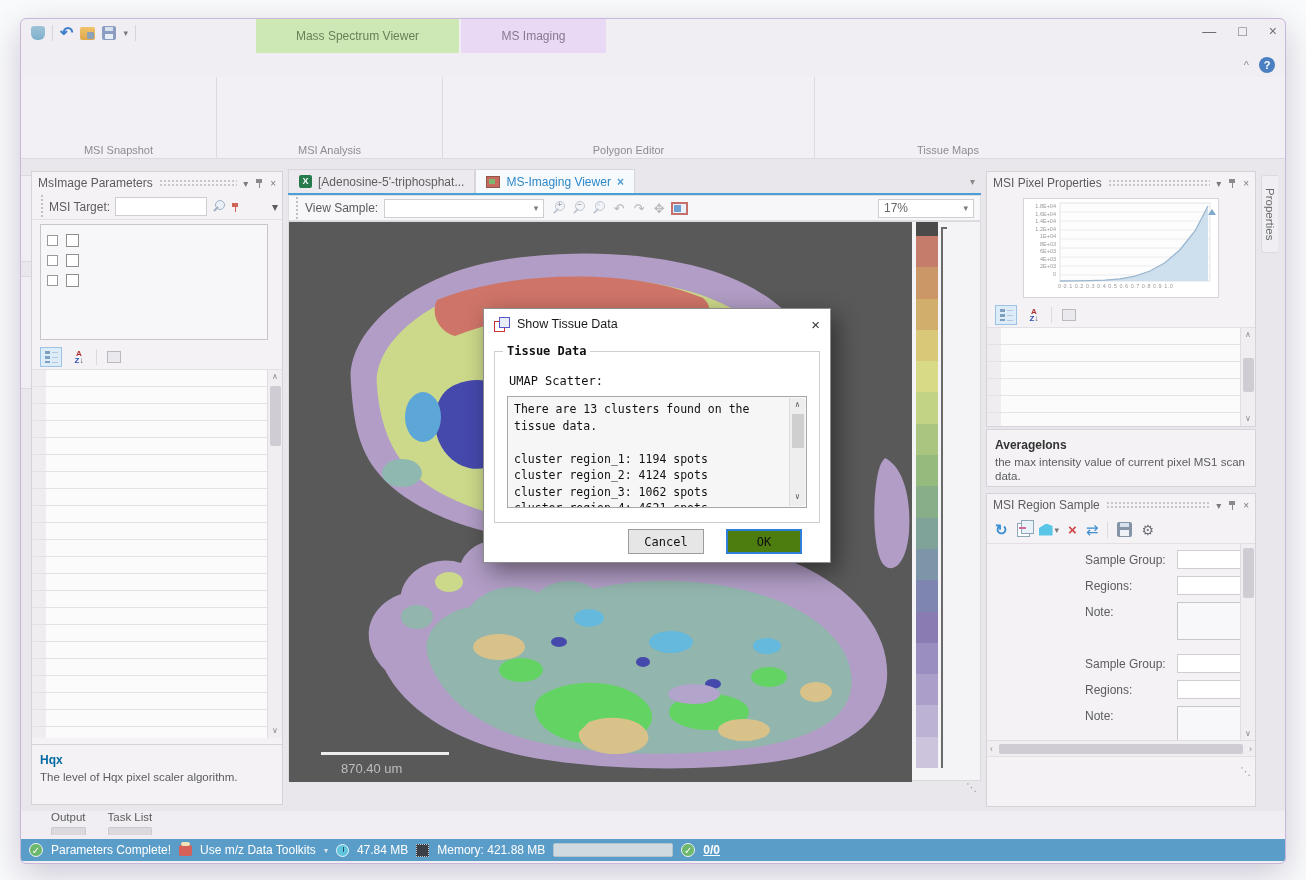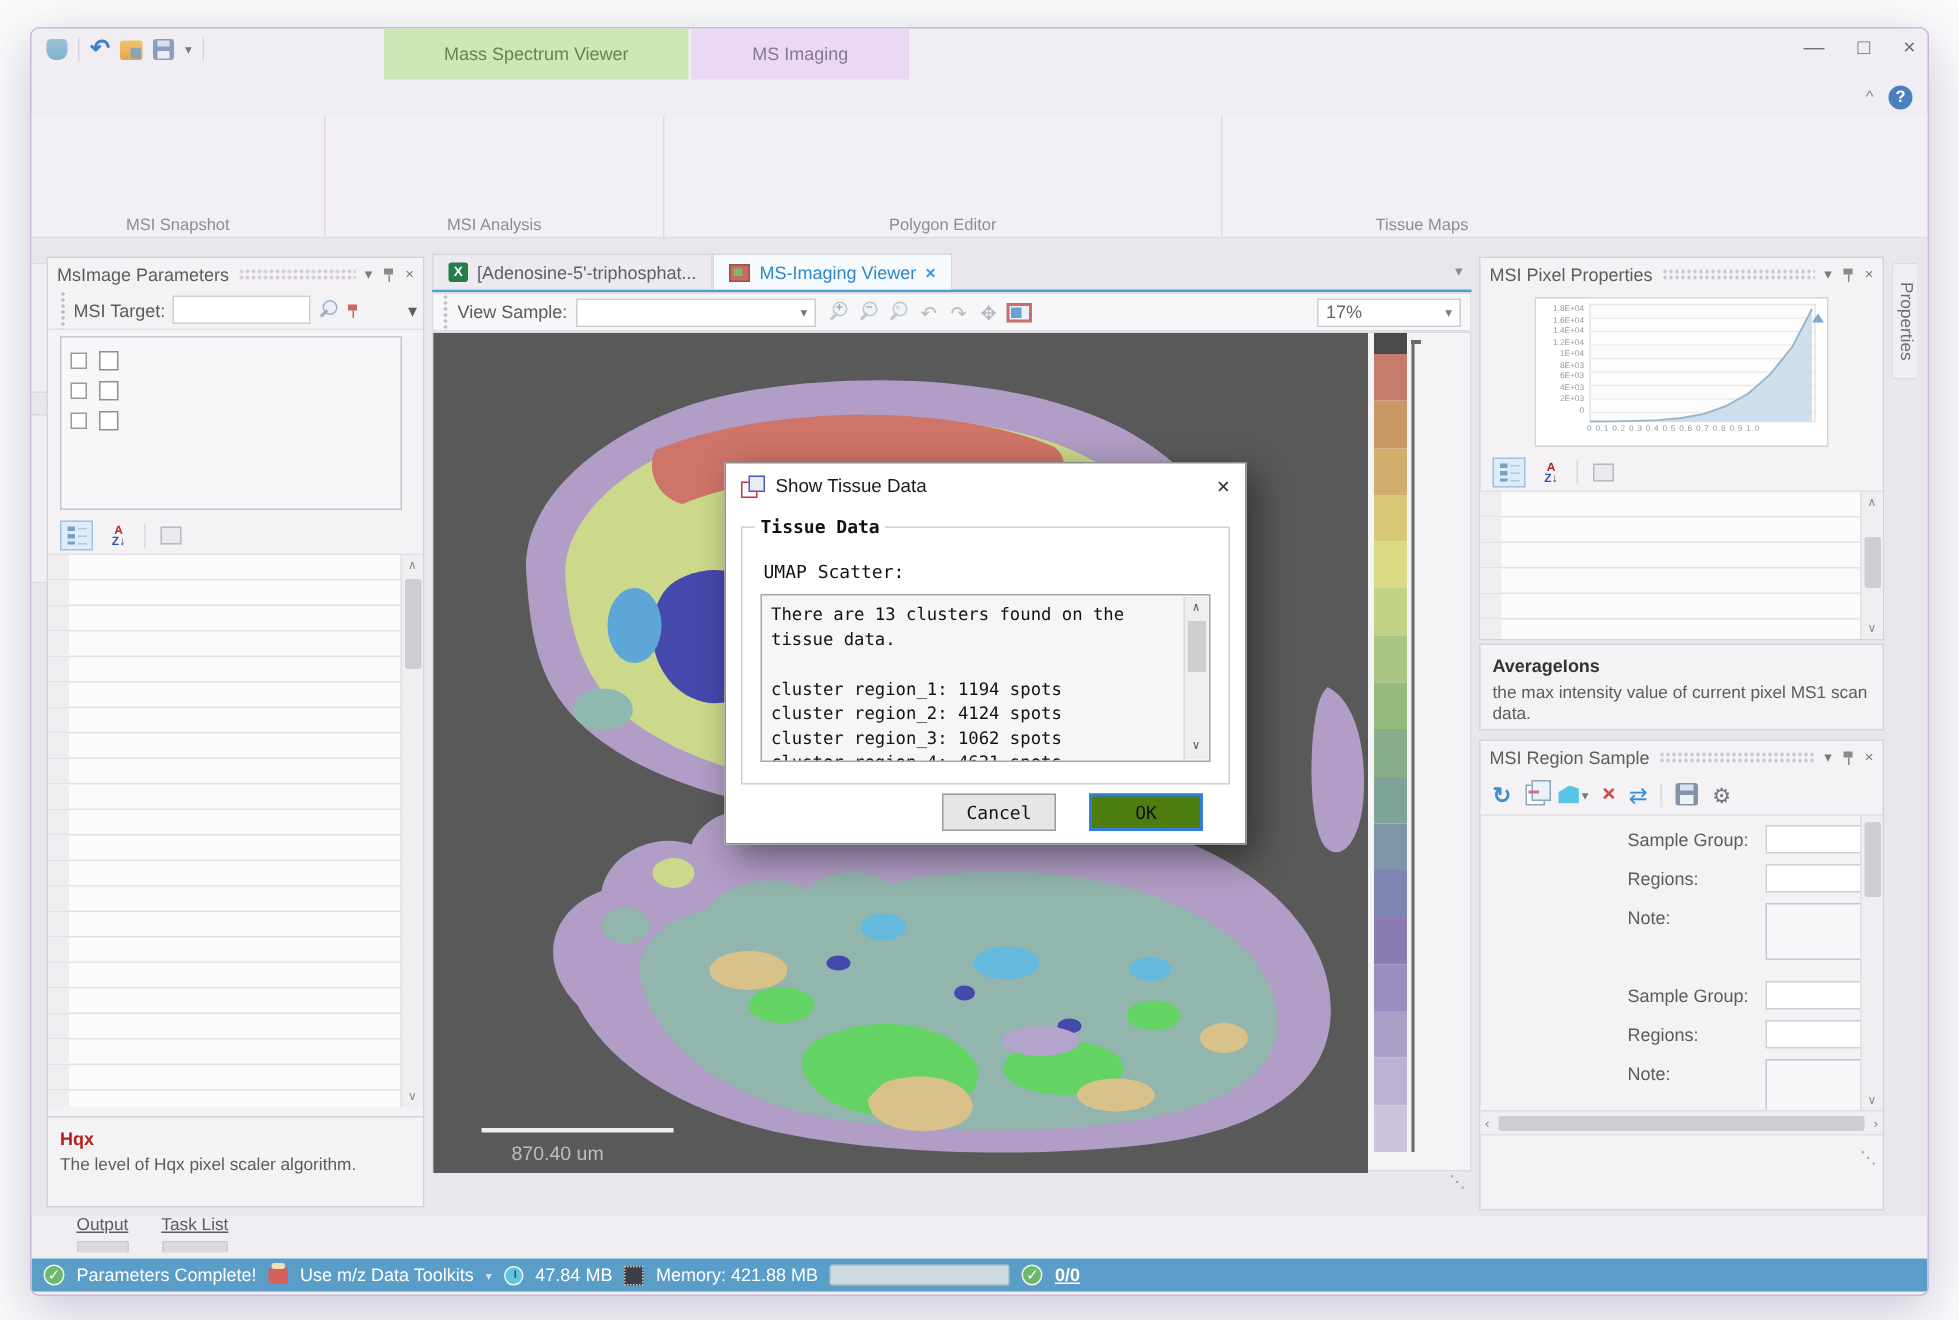--- a/index.html
+++ b/index.html
@@ -92,25 +92,25 @@
   .pgrid { position:absolute; left:0; top:198px; right:0; height:368px; overflow:hidden; background:#fbfbfc; }
   .pgrid-inner { position:absolute; left:0; top:0; right:15px; }
   .prow { display:flex; height:17px; border-bottom:1px solid #e4e2e7; font-size:11px; align-items:center; }
   .prow .gut { width:14px; text-align:center; color:#777; font-size:8px; background:#efedf0; align-self:stretch; line-height:17px; }
   .prow .k { flex:1; padding:0 4px; color:#7a7a7a; border-right:1px solid #e4e2e7; overflow:hidden; white-space:nowrap; }
   .prow .v { width:102px; padding:0 4px; color:#555; overflow:hidden; white-space:nowrap; display:flex; align-items:center; gap:3px; }
   .vscroll { position:absolute; right:0; top:0; bottom:0; width:15px; background:#f0eef1; border-left:1px solid #e0dde2; font-size:8px; color:#8a8a8a; text-align:center; }
   .vscroll .arr { height:14px; line-height:14px; }
   .vscroll .thumb { position:absolute; left:2px; width:11px; background:#cfccd3; border-radius:2px; }
   .descbox { position:absolute; left:0; top:572px; right:0; height:58px; background:#f4f2f5; border-top:1px solid #d6d2da; padding:5px 8px; }
-  .descbox b { font-size:12px; color:#b91c1c; }
+  .descbox b { font-size:12px; color:#0369a1; }
   .descbox p { font-size:11.5px; color:#5c5c5c; margin-top:2px; line-height:14px; }
 
   .bottomtabs { position:absolute; left:30px; top:792px; height:30px; display:flex; gap:22px; z-index:3; }
-  .btab { font-size:11.5px; color:#5c5c5c; text-align:right;text-decoration:underline; }
+  .btab { font-size:11.5px; color:#5c5c5c; text-align:right; }
   .btab .stub { margin-top:4px; height:8px; background:#dcd9de; border:1px solid #ccc9cf; border-bottom:none; border-radius:2px 2px 0 0; }
 
   
   .center { position:absolute; left:267px; top:10px; width:693px; height:630px; }
   .doctabs { position:absolute; left:0; top:0; right:0; height:26px; display:flex; align-items:flex-end; border-bottom:2px solid #49a0d5; background:transparent; }
   .dtab { height:24px; display:flex; align-items:center; gap:6px; padding:0 10px; font-size:12px; color:#5f5f5f; background:#eceaee; border:1px solid #d9d5dc; border-bottom:none; max-width:215px; white-space:nowrap; overflow:hidden; }
   .dtab.active { background:#f6fafd; color:#2e88c8; }
   .dtab .close { color:#4a9ad0; font-weight:bold; }
   .i-excel-sm { width:13px; height:13px; background:#267a4c; border-radius:2px; color:#fff; font-size:9px; font-weight:bold; text-align:center; line-height:13px; flex:0 0 13px; }
   .i-imgwin { width:14px; height:12px; background:#c96a5e; border:1px solid #8f564e; position:relative; flex:0 0 14px; }

